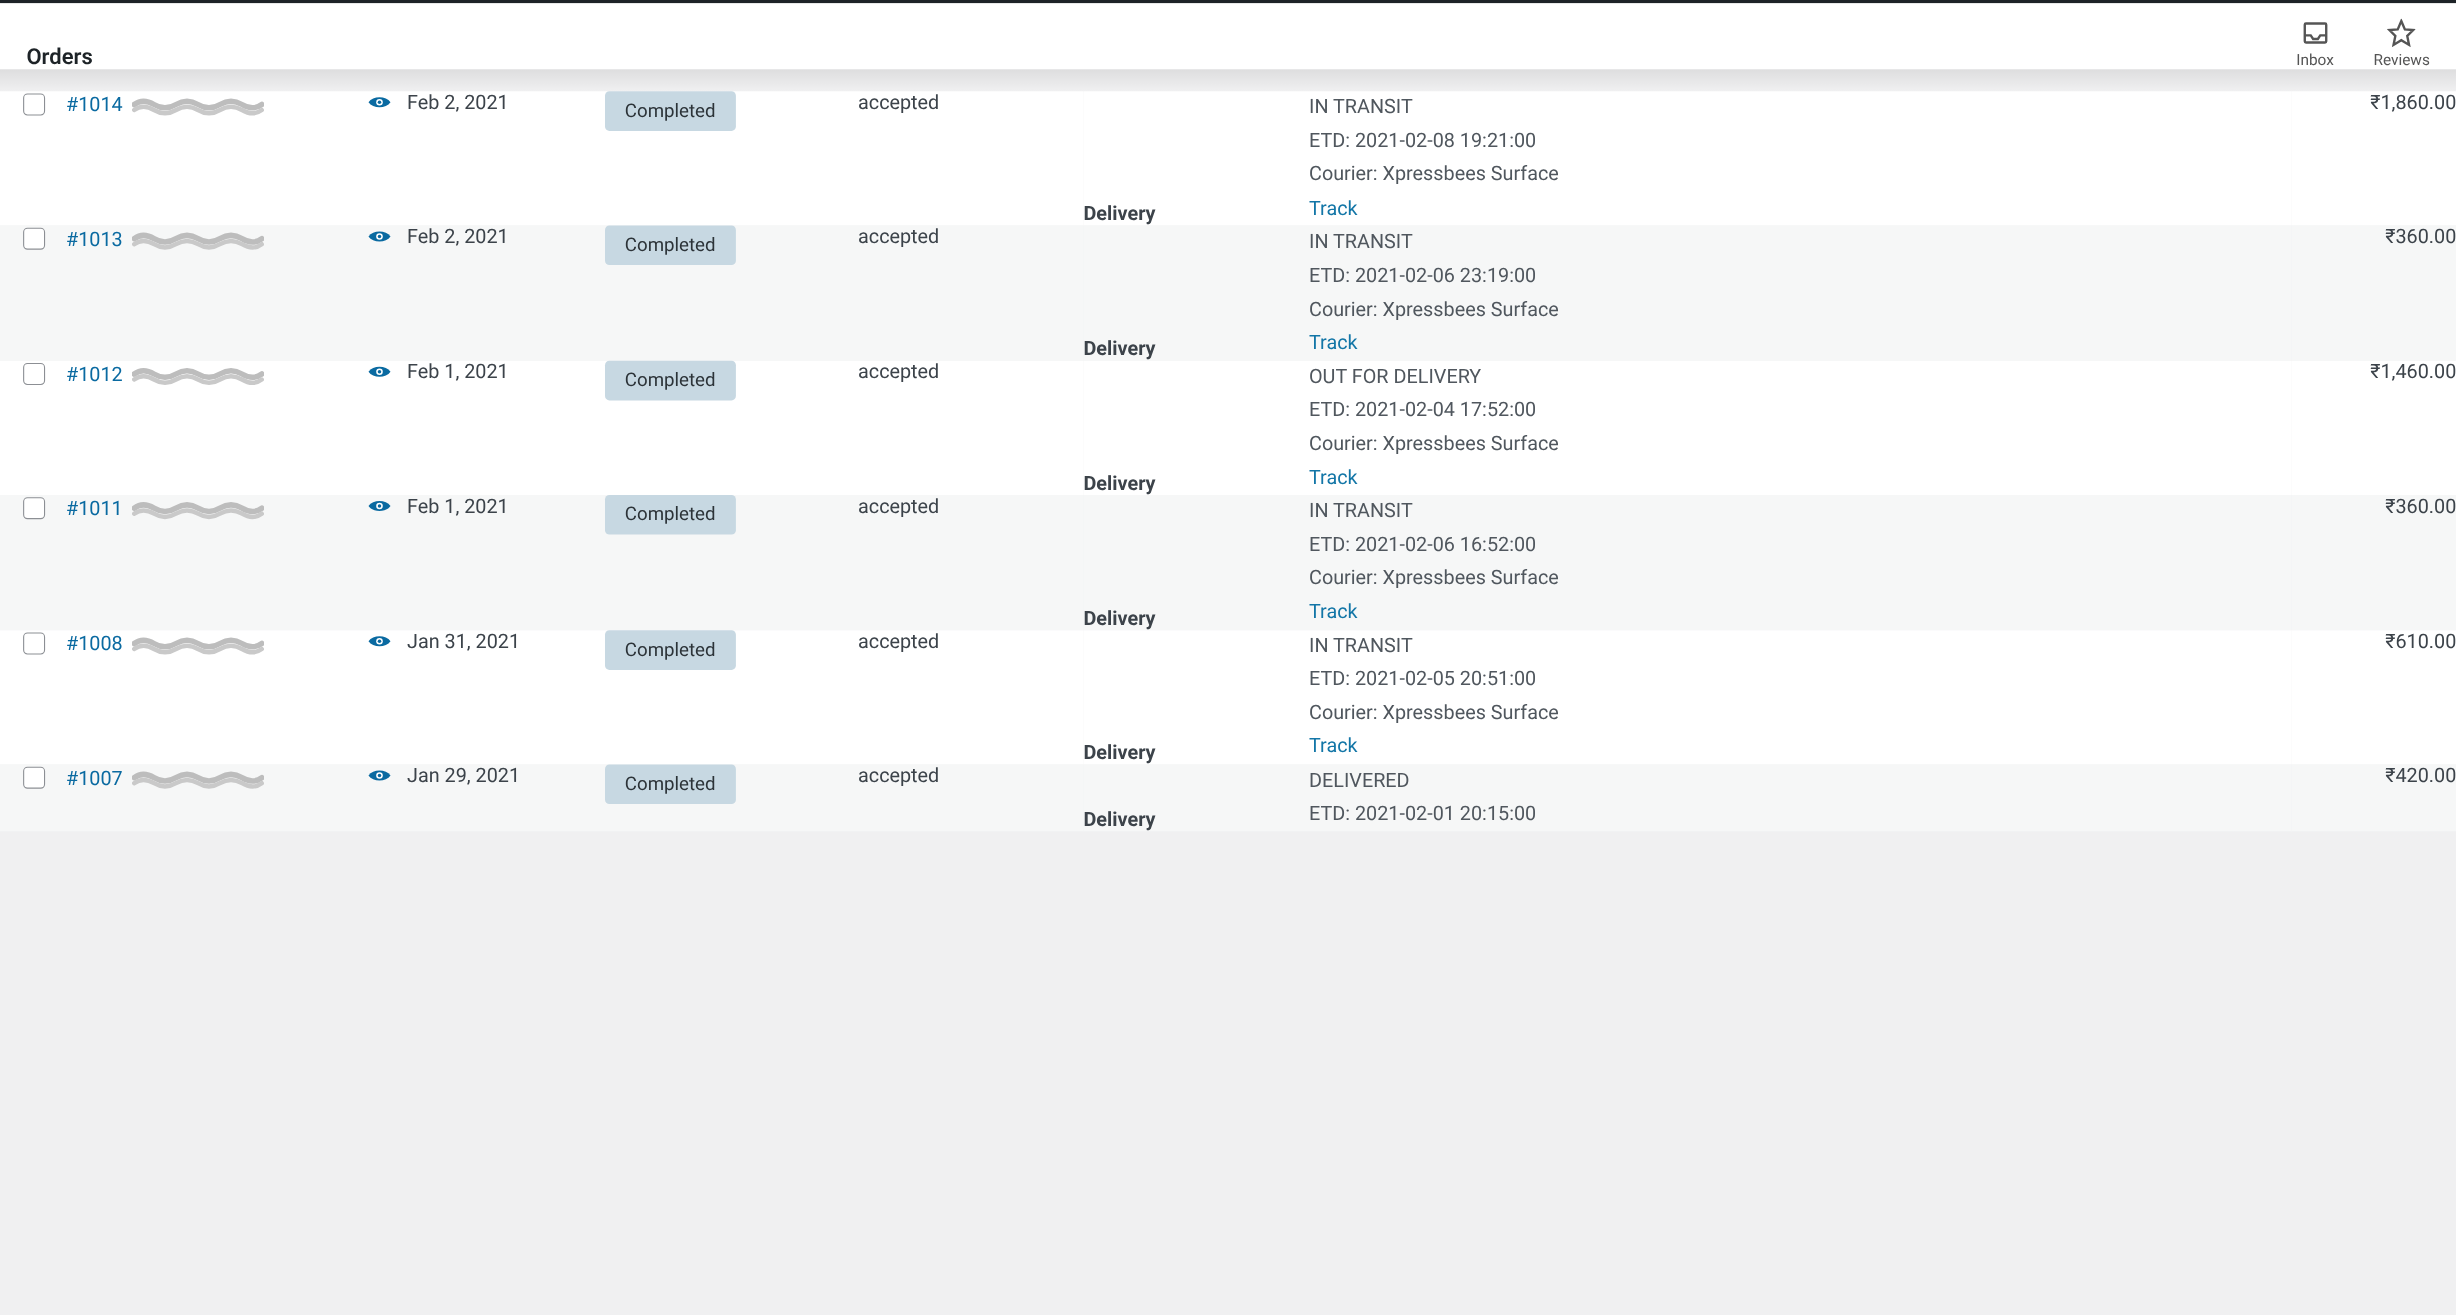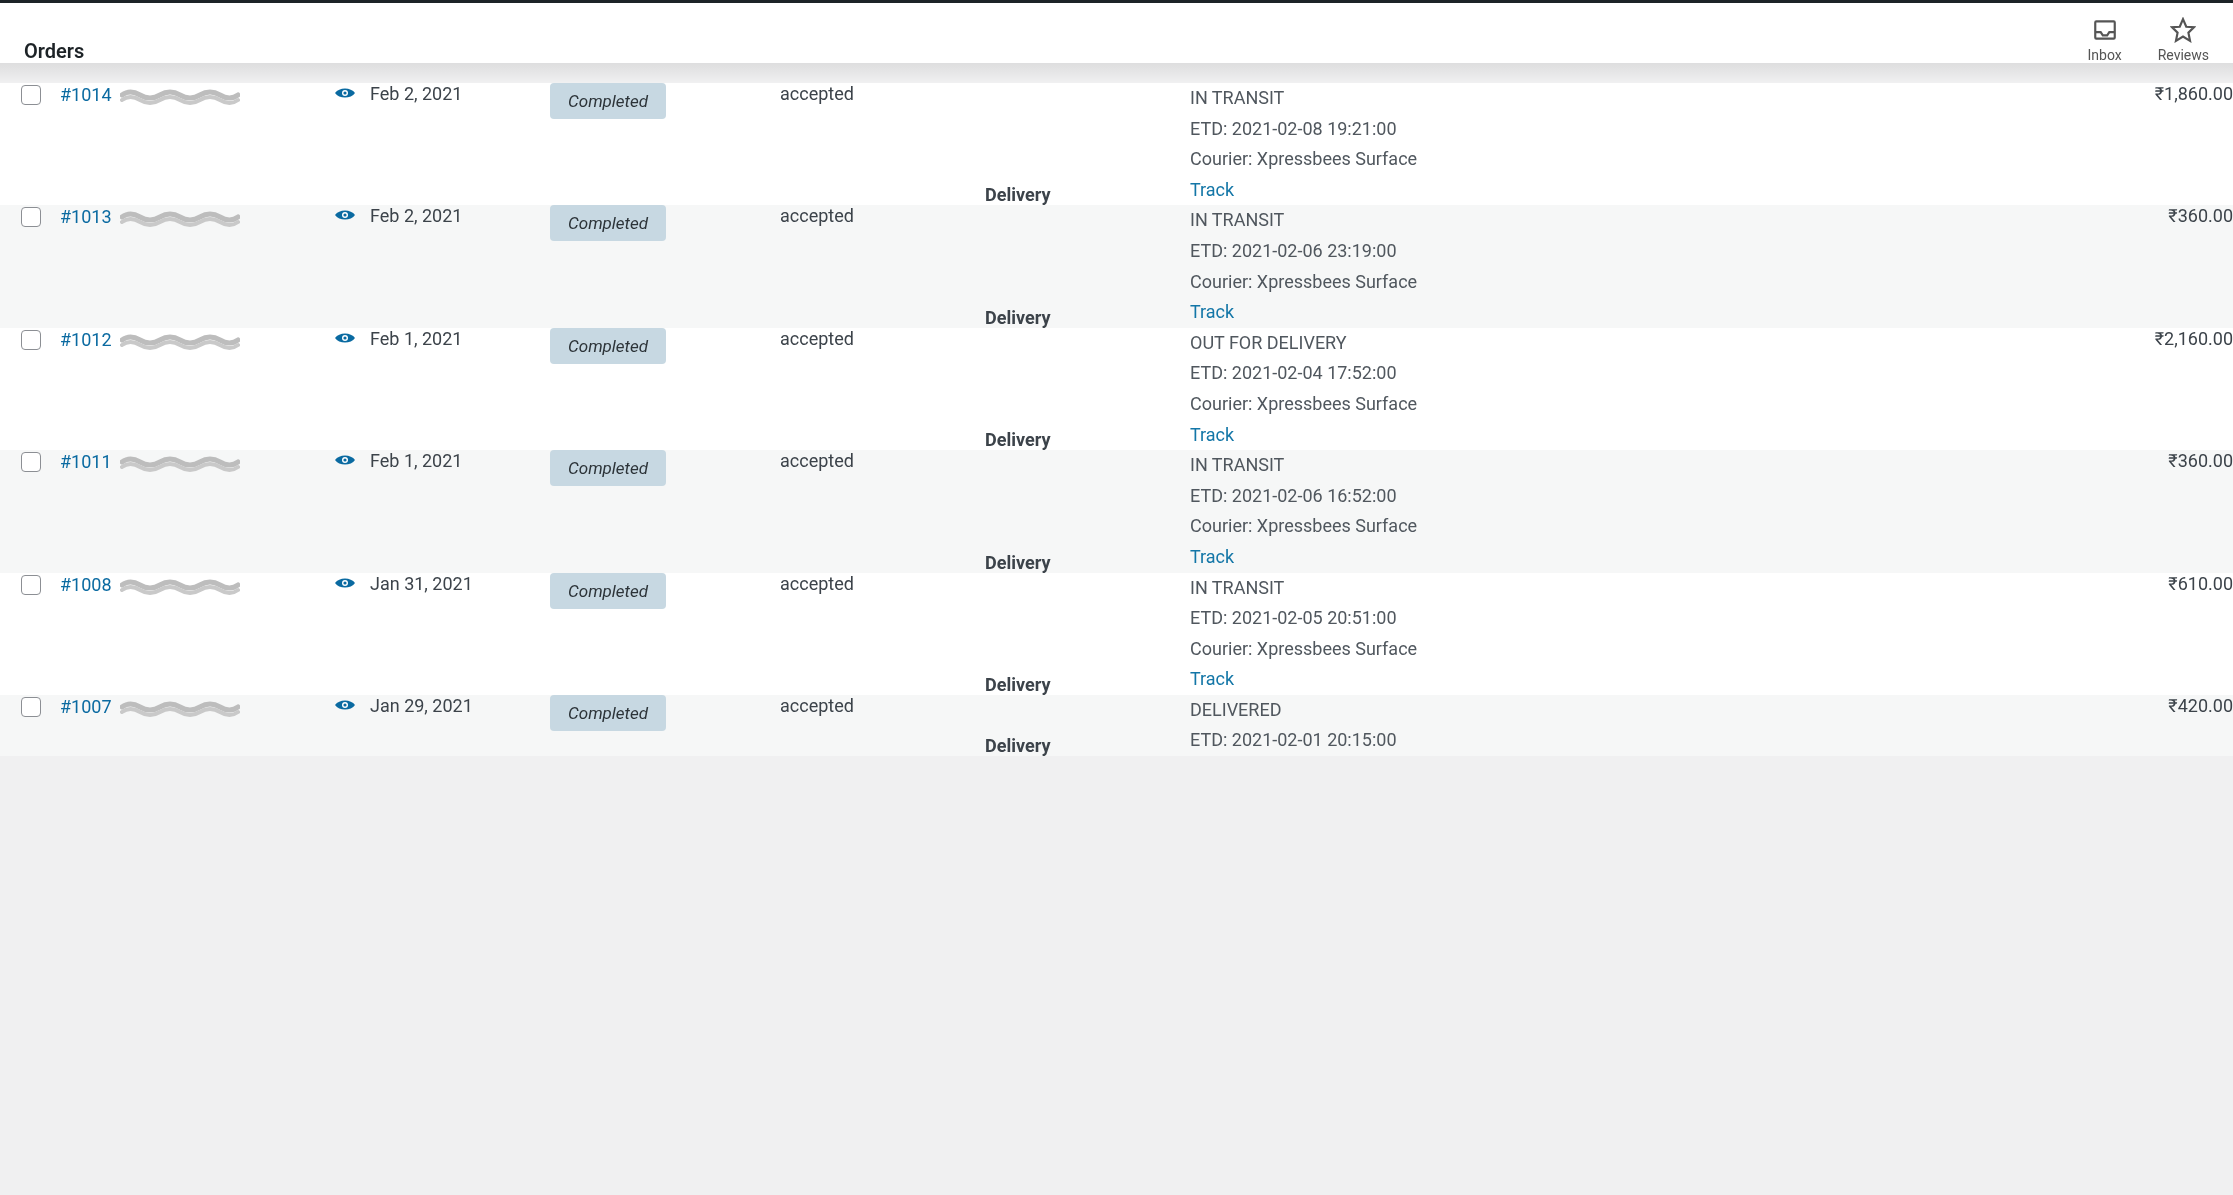--- a/index.html
+++ b/index.html
@@ -32,21 +32,21 @@
   }
   table.orders tbody tr.alt { background: #f6f7f7; margin-left: 16px; }
   table.orders tbody tr { background: #fff; }
   table.orders td { padding: 0; }
 
   .cell { padding: 24px 0; }
   .cb-cell { width: 60px; text-align: center; vertical-align: top; }
   .order-cell { width: 260px; vertical-align: top; }
   .view-cell { width: 50px; text-align: center; vertical-align: top; }
   .date-cell { width: 180px; vertical-align: top; }
-  .status-cell { width: 230px; vertical-align: top; font-style: italic; }
+  .status-cell { width: 230px; vertical-align: top; }
   .accept-cell { width: 205px; vertical-align: top; }
   .delivery-cell { width: 205px; vertical-align: bottom; font-weight: bold; }
   .shipping-cell { vertical-align: top; }
   .total-cell { width: 150px; text-align: right; vertical-align: top; padding-right: 20px; }
 
   input[type="checkbox"] {
     width: 20px; height: 20px; margin-top: 2px;
     border: 1px solid #8c8f94; border-radius: 4px; appearance: none; background:#fff;
   }
 
@@ -186,21 +186,21 @@
     <td class="cell date-cell"><span>Feb 1, 2021</span></td>
     <td class="cell status-cell"><span class="status-badge">Completed</span></td>
     <td class="cell accept-cell"><span>accepted</span></td>
     <td class="cell delivery-cell"><span>Delivery</span></td>
     <td class="cell shipping-cell">
       <div class="ship-line">OUT FOR DELIVERY</div>
       <div class="ship-line">ETD: 2021-02-04 17:52:00</div>
       <div class="ship-line">Courier: Xpressbees Surface</div>
       <div class="ship-line"><a class="track-link">Track</a></div>
     </td>
-    <td class="cell total-cell"><span>₹2,160.00</span></td>
+    <td class="cell total-cell"><span>₹1,460.00</span></td>
   </tr>
 
   <tr class="alt">
     <td class="cell cb-cell">
       <input type="checkbox" style="">
     </td>
     <td class="cell order-cell">
       <a href="#" class="order-link"><span>#1011</span></a>
       <span class="scribble">
         <svg width="120" height="22" viewBox="0 0 120 22">

